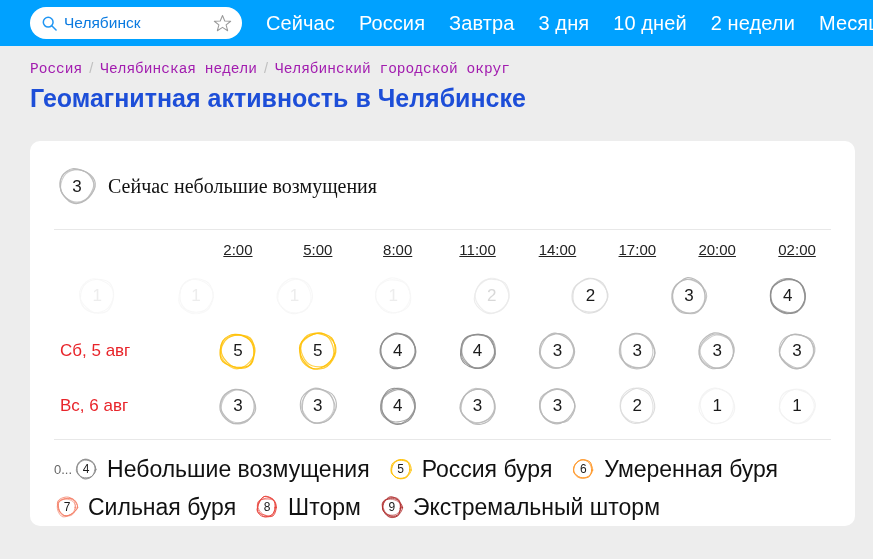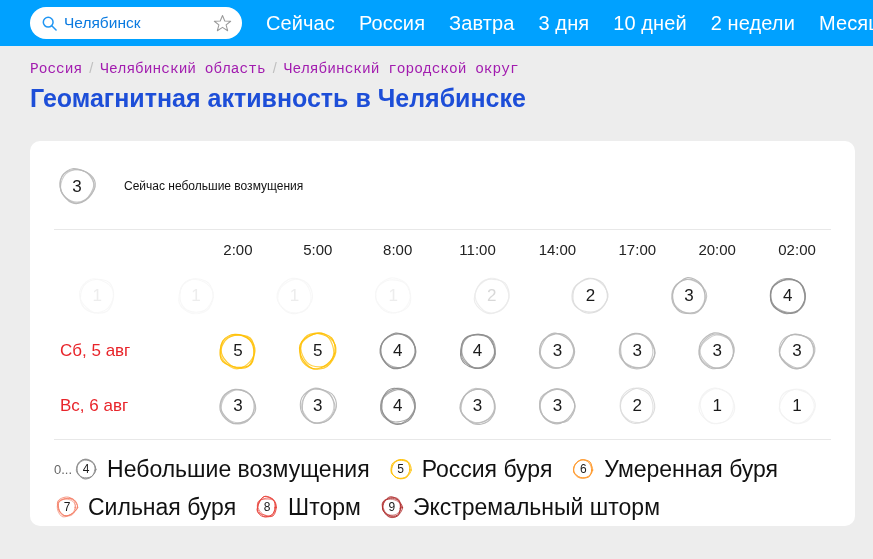--- a/index.html
+++ b/index.html
@@ -90,24 +90,25 @@
     background: #ffffff;
     border-radius: 10px;
     padding: 0;
   }
   .card-head {
     display: flex;
     align-items: center;
     padding: 22px 0 20px 24px;
   }
   .card-head-text {
-    font-size: 12px;
+    font-size: 20px;
     color: #111;
-    margin-left: 24px;
-    white-space: nowrap;
+    margin-left: 8px;
+    white-space: nowrap;
+    font-family: Liberation Serif, serif;
   }
   .divider {
     height: 1px;
     background: #e8e8e8;
     margin: 0 24px;
   }
 
   
   .table {
     padding: 0 18px 0 18px;
@@ -132,20 +133,21 @@
     display: flex;
     align-items: center;
     justify-content: center;
     position: relative;
   }
   .thead-label {
     flex: 1 1 0;
     text-align: center;
     font-size: 15px;
     color: #222;
+    text-decoration: underline;
   }
 
   
   .badge {
     position: relative;
     width: 46px; height: 46px;
     display: flex;
     align-items: center;
     justify-content: center;
   }
@@ -213,21 +215,21 @@
     <span class="nav-item">3 дня</span>
     <span class="nav-item">10 дней</span>
     <span class="nav-item">2 недели</span>
     <span class="nav-item">Месяц</span>
   </div>
 </div>
 
 <div class="crumbs">
   <span class="crumb">Россия</span>
   <span class="crumb-sep">/</span>
-  <span class="crumb">Челябинский область</span>
+  <span class="crumb">Челябинская недели</span>
   <span class="crumb-sep">/</span>
   <span class="crumb">Челябинский городской округ</span>
 </div>
 
 <h1 class="page-title">Геомагнитная активность в Челябинске</h1>
 
 <div class="card">
 
   <div class="card-head">
     <span id="status-badge-slot">

